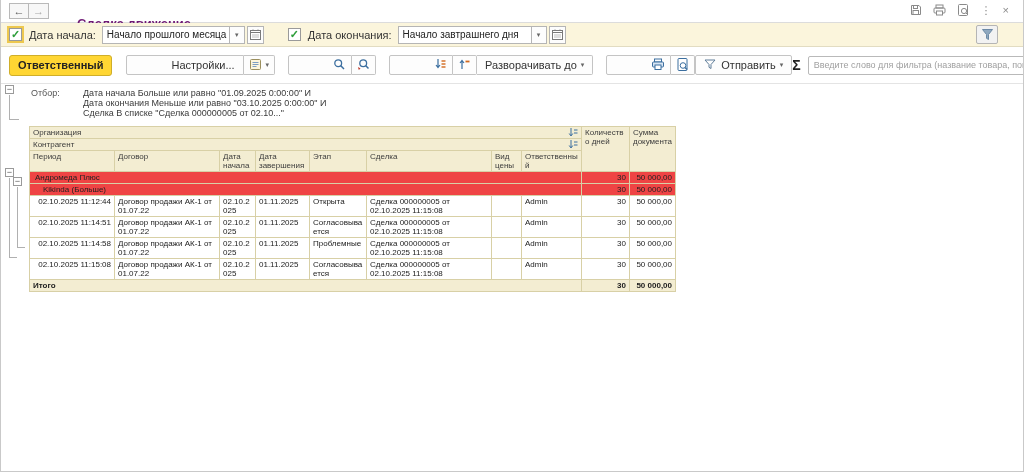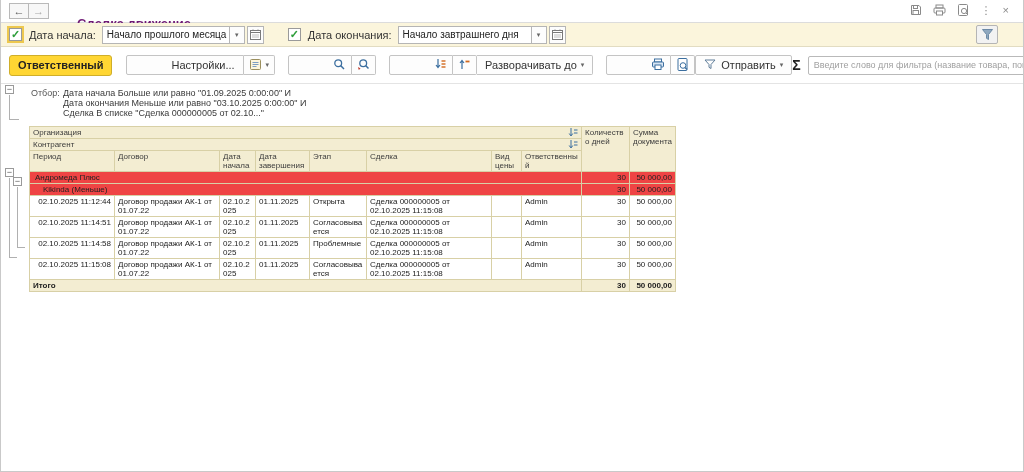--- a/index.html
+++ b/index.html
@@ -50,21 +50,21 @@
   .grp .btn:first-child { border-top-right-radius:0; border-bottom-right-radius:0;padding-left:44px; }
   .icbtn { padding:0 5px; }
   .sigma { font-size:14px; font-weight:bold; color:#222; margin-right:7px; }
   .searchinput { width:243px; height:19px; border:1px solid #b9b9b9; border-radius:2px; font-size:9px;
                  padding:0 5px; color:#222; font-family:"Liberation Sans",sans-serif; }
   .searchinput::placeholder { color:#a0a0a0; }
   .qbtn { width:18px; justify-content:center; color:#3b6e9f; font-weight:bold; margin-left:4px; }
   
   .selection { position:absolute; left:30px; top:88px; display:flex; font-size:9px; color:#3a3a3a; }
   .sel-label { color:#555; width:32px; }
-  .sel-lines { line-height:10px; }
+  .sel-lines { line-height:10px;margin-left:20px; }
   .tree-box { position:absolute; width:9px; height:9px; border:1px solid #9a9a9a; background:#fff;
               font-size:9px; line-height:7px; text-align:center; color:#555; cursor:pointer; }
   .tline { position:absolute; background:#b0b0b0; }
   
   table.rep { position:absolute; left:28px; top:126px; border-collapse:collapse; table-layout:fixed;
               width:646px; font-size:8px; color:#222; }
   table.rep td { border:1px solid #d8d0a6; padding:1px 3px; vertical-align:top; overflow:hidden; overflow-wrap:break-word; }
   td.hd { background:#f3edd2; color:#3c3c3c; }
   tr.grp-row td { background:#ef4444; }
   td.num { text-align:right; white-space:nowrap; }
@@ -312,21 +312,21 @@
       <td class="hd">Сделка</td>
       <td class="hd">Вид цены</td>
       <td class="hd">Ответственный</td>
     </tr>
     <tr class="grp-row">
       <td colspan="8" class="ind1">Андромеда Плюс</td>
       <td class="num">30</td>
       <td class="num">50 000,00</td>
     </tr>
     <tr class="grp-row">
-      <td colspan="8" class="ind2">Kikinda (Меньше)</td>
+      <td colspan="8" class="ind2">Kikinda (Больше)</td>
       <td class="num">30</td>
       <td class="num">50 000,00</td>
     </tr>
 
     <tr>
       <td class="pernum">02.10.2025 11:12:44</td>
       <td>Договор продажи АК-1 от 01.07.22</td>
       <td>02.10.2025</td>
       <td>01.11.2025</td>
       <td>Открыта</td>

